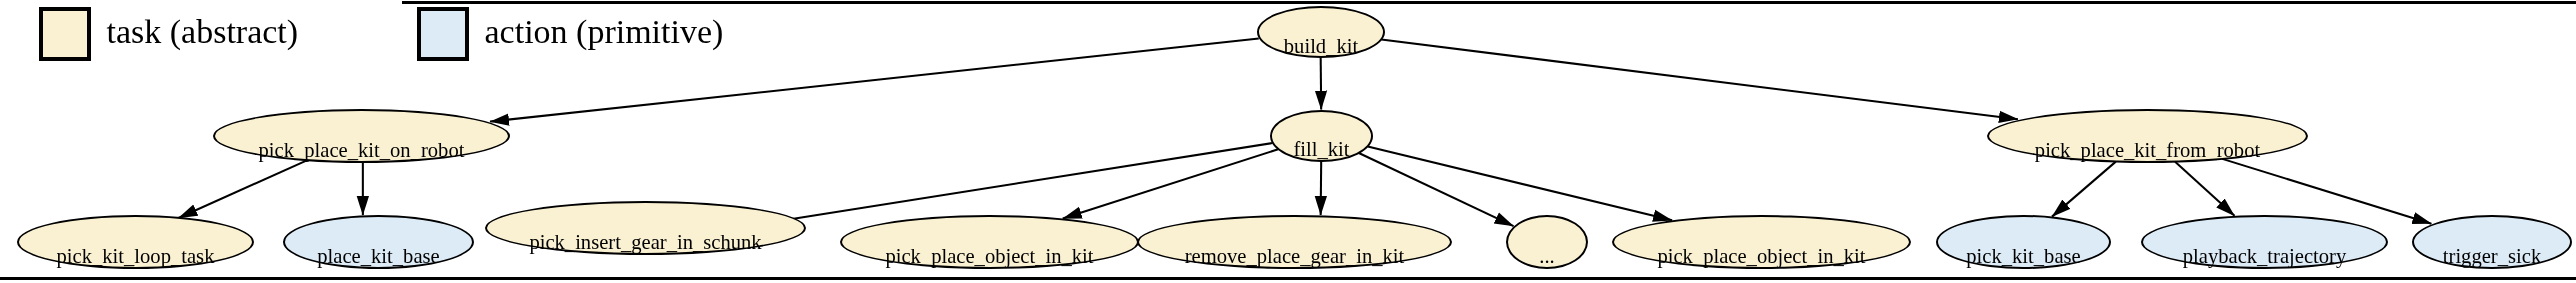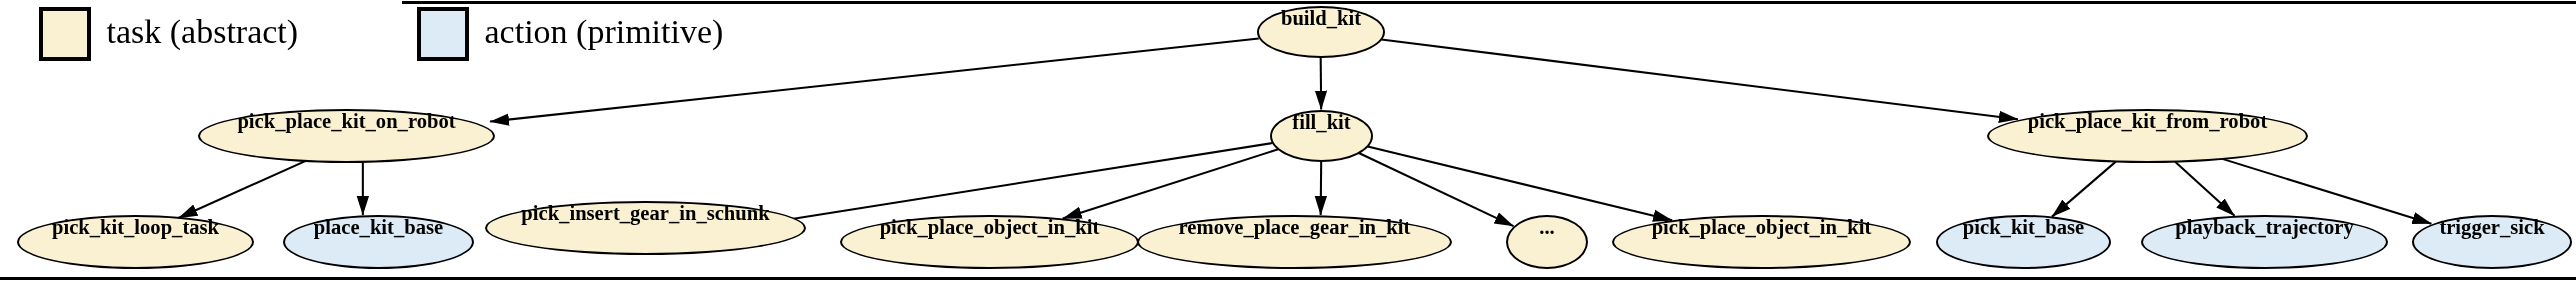--- a/index.html
+++ b/index.html
@@ -50,28 +50,27 @@
     left: 0; top: 0;
     width: 2576px; height: 283px;
   }
 
   .node {
     position: absolute;
     box-sizing: border-box;
     border: 2.6px solid var(--stroke, #000);
     border-radius: 50%;
     display: flex;
-    align-items: flex-start;
+    align-items: flex-end;
     justify-content: center;
     text-align: center;
     font-size: 20.6px;
     color: #000;
     white-space: nowrap;
     line-height: 1;
-    font-weight: bold;
   }
   .node.task { background: var(--task-fill); }
   .node.action { background: var(--action-fill); }
 </style>
 </head>
 <body>
 
 <div class="canvas">
 
   <div class="rule top"></div>
@@ -107,21 +106,21 @@
         <line x1="4108.805195857625" y1="314.05551857279863" x2="3984.8222787005866" y2="420.99078462074397" stroke="#000000" stroke-width="4" marker-end="url(#arrowhead)"></line>
         <line x1="4224.094931737148" y1="314.1526470025976" x2="4339.520371298373" y2="419.40844431173184" stroke="#000000" stroke-width="4" marker-end="url(#arrowhead)"></line>
         <line x1="4315.787196620848" y1="308.7963318869993" x2="4722.139779859977" y2="434.7169677111007" stroke="#000000" stroke-width="4" marker-end="url(#arrowhead)"></line>
       </g>
   </svg>
 
   <div>
       <div class="node task" style="left: 1257px; top: 6.2px; width: 128px; height: 52px;">
         <span>build_kit</span>
       </div>
-      <div class="node task" style="left: 198px; top: 109px; width: 297px; height: 54px;">
+      <div class="node task" style="left: 213px; top: 109px; width: 297px; height: 54px;">
         <span>pick_place_kit_on_robot</span>
       </div>
       <div class="node task" style="left: 1270px; top: 110px; width: 103px; height: 52px;">
         <span>fill_kit</span>
       </div>
       <div class="node task" style="left: 1987px; top: 109px; width: 321px; height: 54px;">
         <span>pick_place_kit_from_robot</span>
       </div>
       <div class="node task" style="left: 17px; top: 215px; width: 237px; height: 54px;">
         <span>pick_kit_loop_task</span>

